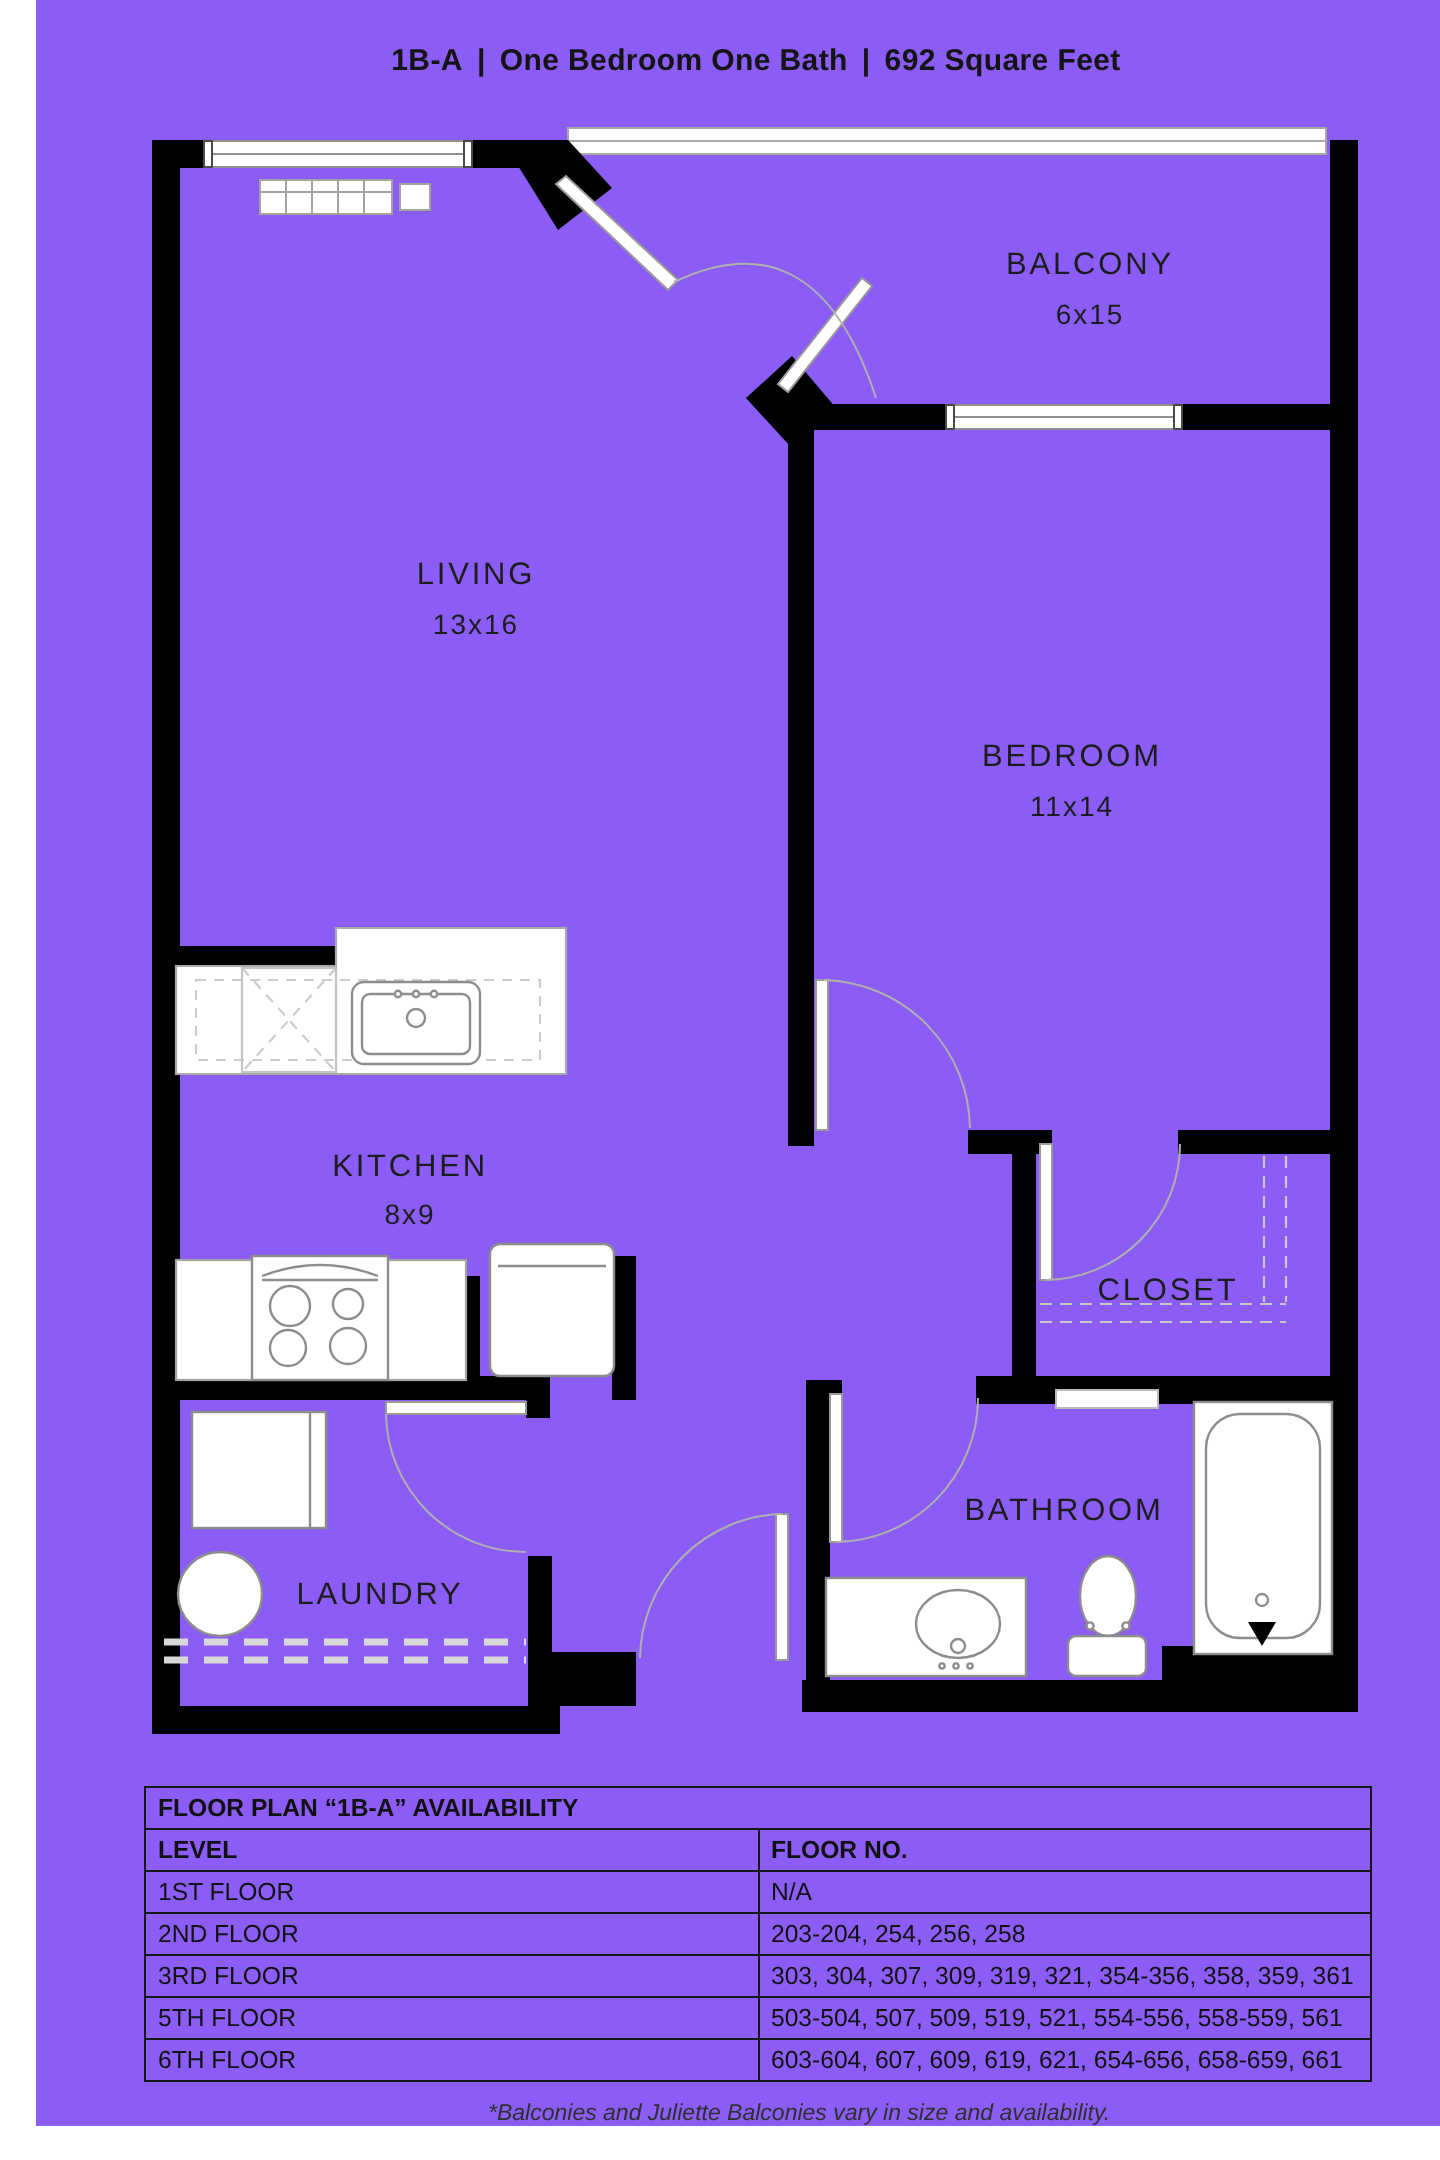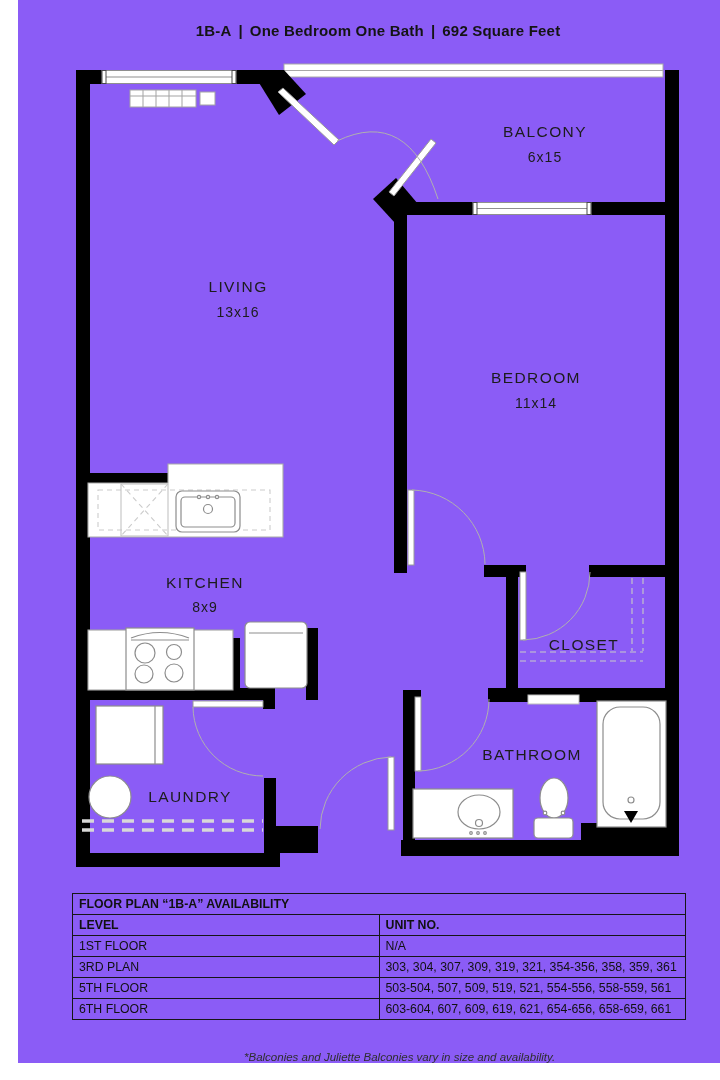--- a/index.html
+++ b/index.html
@@ -222,28 +222,32 @@
     </g>
   </svg>
 
   <table class="availability">
     <tbody>
         <tr>
       <td class="hdr" colspan="2">FLOOR PLAN “1B-A” AVAILABILITY</td>
     </tr>
     <tr>
       <td class="hdr col-level">LEVEL</td>
-      <td class="hdr">UNIT NO.</td>
+      <td class="hdr">FLOOR NO.</td>
     </tr>
     <tr>
       <td class="col-level">1ST FLOOR</td>
       <td>N/A</td>
     </tr>
     <tr>
-      <td class="col-level">3RD PLAN</td>
+      <td class="col-level">2ND FLOOR</td>
+      <td>203-204, 254, 256, 258</td>
+    </tr>
+    <tr>
+      <td class="col-level">3RD FLOOR</td>
       <td>303, 304, 307, 309, 319, 321, 354-356, 358, 359, 361</td>
     </tr>
     <tr>
       <td class="col-level">5TH FLOOR</td>
       <td>503-504, 507, 509, 519, 521, 554-556, 558-559, 561</td>
     </tr>
     <tr>
       <td class="col-level">6TH FLOOR</td>
       <td>603-604, 607, 609, 619, 621, 654-656, 658-659, 661</td>
     </tr>

